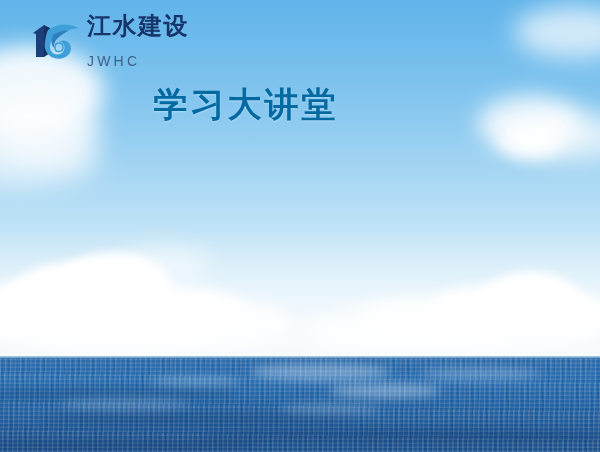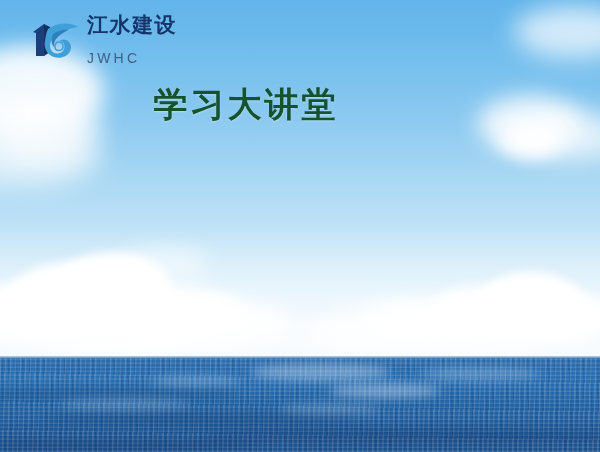--- a/index.html
+++ b/index.html
@@ -195,21 +195,21 @@
     height: 42px;
     flex: 0 0 auto;
   }
   .logo-text {
     display: flex;
     flex-direction: column;
     justify-content: center;
     line-height: 1;
   }
   .logo-cn {
-    font-size: 21px;
+    font-size: 24px;
     font-weight: bold;
     color: #16356b;
     letter-spacing: 1.5px;
     font-family: "Liberation Sans", "DejaVu Sans", sans-serif;
   }
   .logo-en {
     font-size: 14px;
     color: #3f5f86;
     letter-spacing: 3.2px;
     margin-top: 16px;
@@ -217,21 +217,21 @@
   }
 
   
   .headline {
     position: absolute;
     left: 0; top: 82px;
     width: 492px;
     text-align: center;
     font-size: 34px;
     font-weight: bold;
-    color: #14532d;
+    color: #0369a1;
     letter-spacing: 3px;
     font-family: "Liberation Sans", "DejaVu Sans", sans-serif;
     z-index: 6;
     text-shadow: 0 1px 2px rgba(255,255,255,0.35);
   }
 
   
   .banner {
     position: absolute;
     left: 0; top: 147px;

